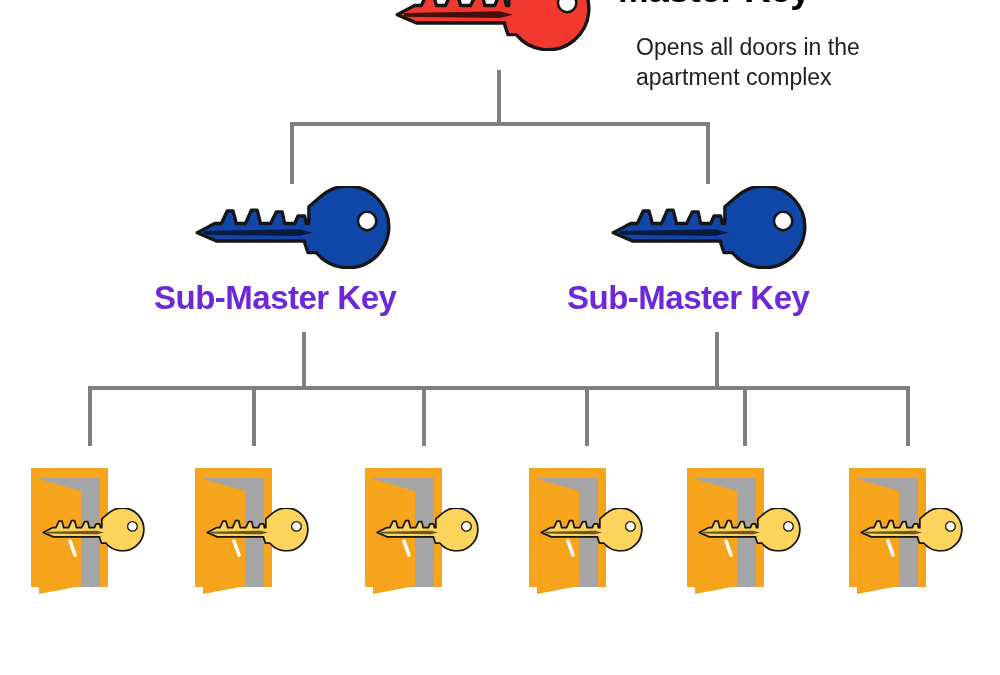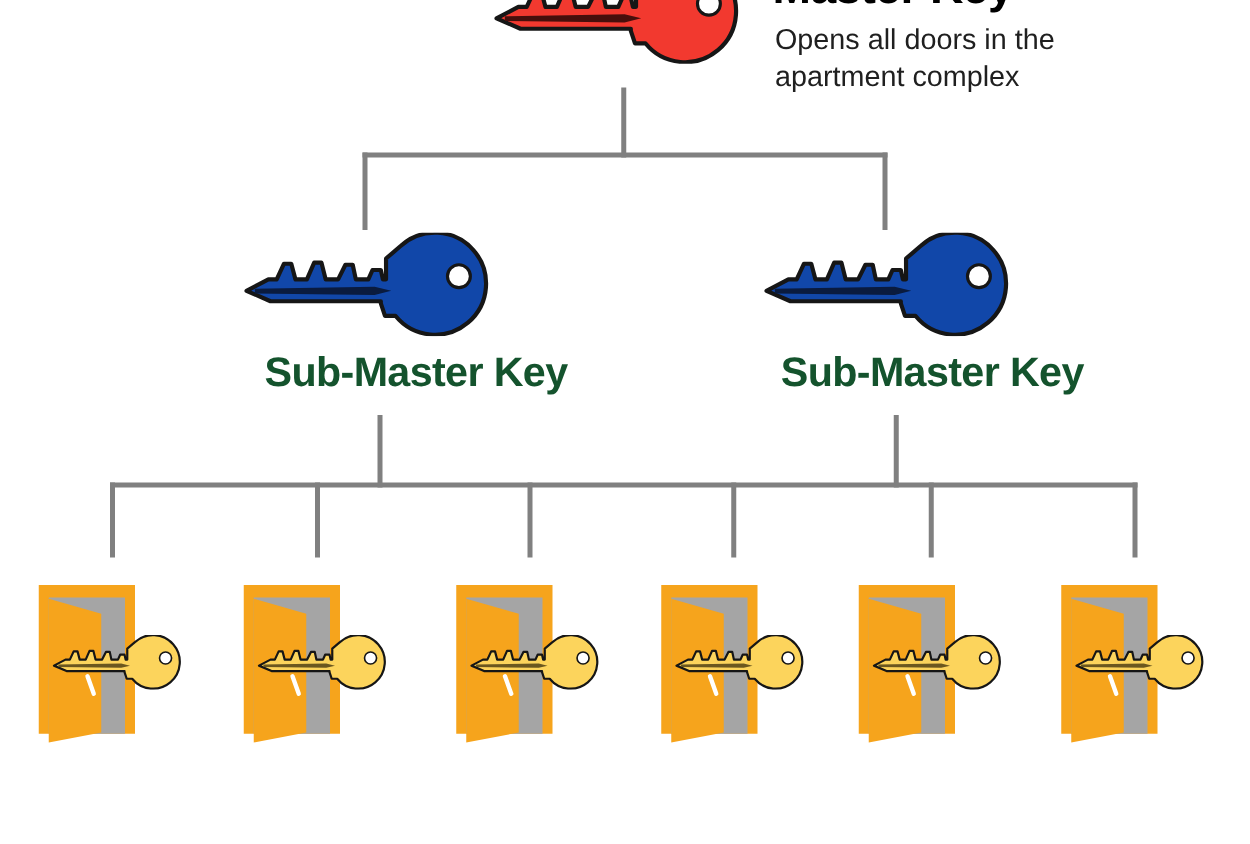--- a/index.html
+++ b/index.html
@@ -28,29 +28,29 @@
   .master-key { left: 393px; top: -32px; width: 200px; height: 83.3px; }
   .sub-key-left  { left: 193px; top: 186px; width: 200px; height: 83.3px; }
   .sub-key-right { left: 609px; top: 186px; width: 200px; height: 83.3px; }
 
   .master-title {
     position: absolute; left: 618px; top: -31px; margin: 0;
     font-size: 37px; font-weight: 700; color: #000; letter-spacing: -0.5px;
     white-space: nowrap;
   }
   .master-desc {
-    position: absolute; left: 620px; top: 16px; width: 262px; margin: 0;
+    position: absolute; left: 620px; top: 16px; width: 262px; margin: 16px;
     font-size: 23px; line-height: 30px; font-weight: 400; color: #1f1f1f;
   }
 
   .tl { position: absolute; background: #808080; }
 
   .node-label {
-    position: absolute; width: 300px; text-align: right;
-    font-weight: 700; color: #14532d; letter-spacing: -0.5px; white-space: nowrap;
+    position: absolute; width: 300px; text-align: left;
+    font-weight: 700; color: #6d28d9; letter-spacing: -0.5px; white-space: nowrap;
   }
   .sub-label { top: 279px; font-size: 33px; }
   .sub-label-left  { left: 154px; }
   .sub-label-right { left: 567px; }
   .child-label { left: 350px; top: 620px; font-size: 35px; }
 
   .door-unit { position: absolute; top: 455px; width: 150px; height: 150px; }
   .door-1 { left: 24px; }
   .door-2 { left: 188px; }
   .door-3 { left: 358px; }

